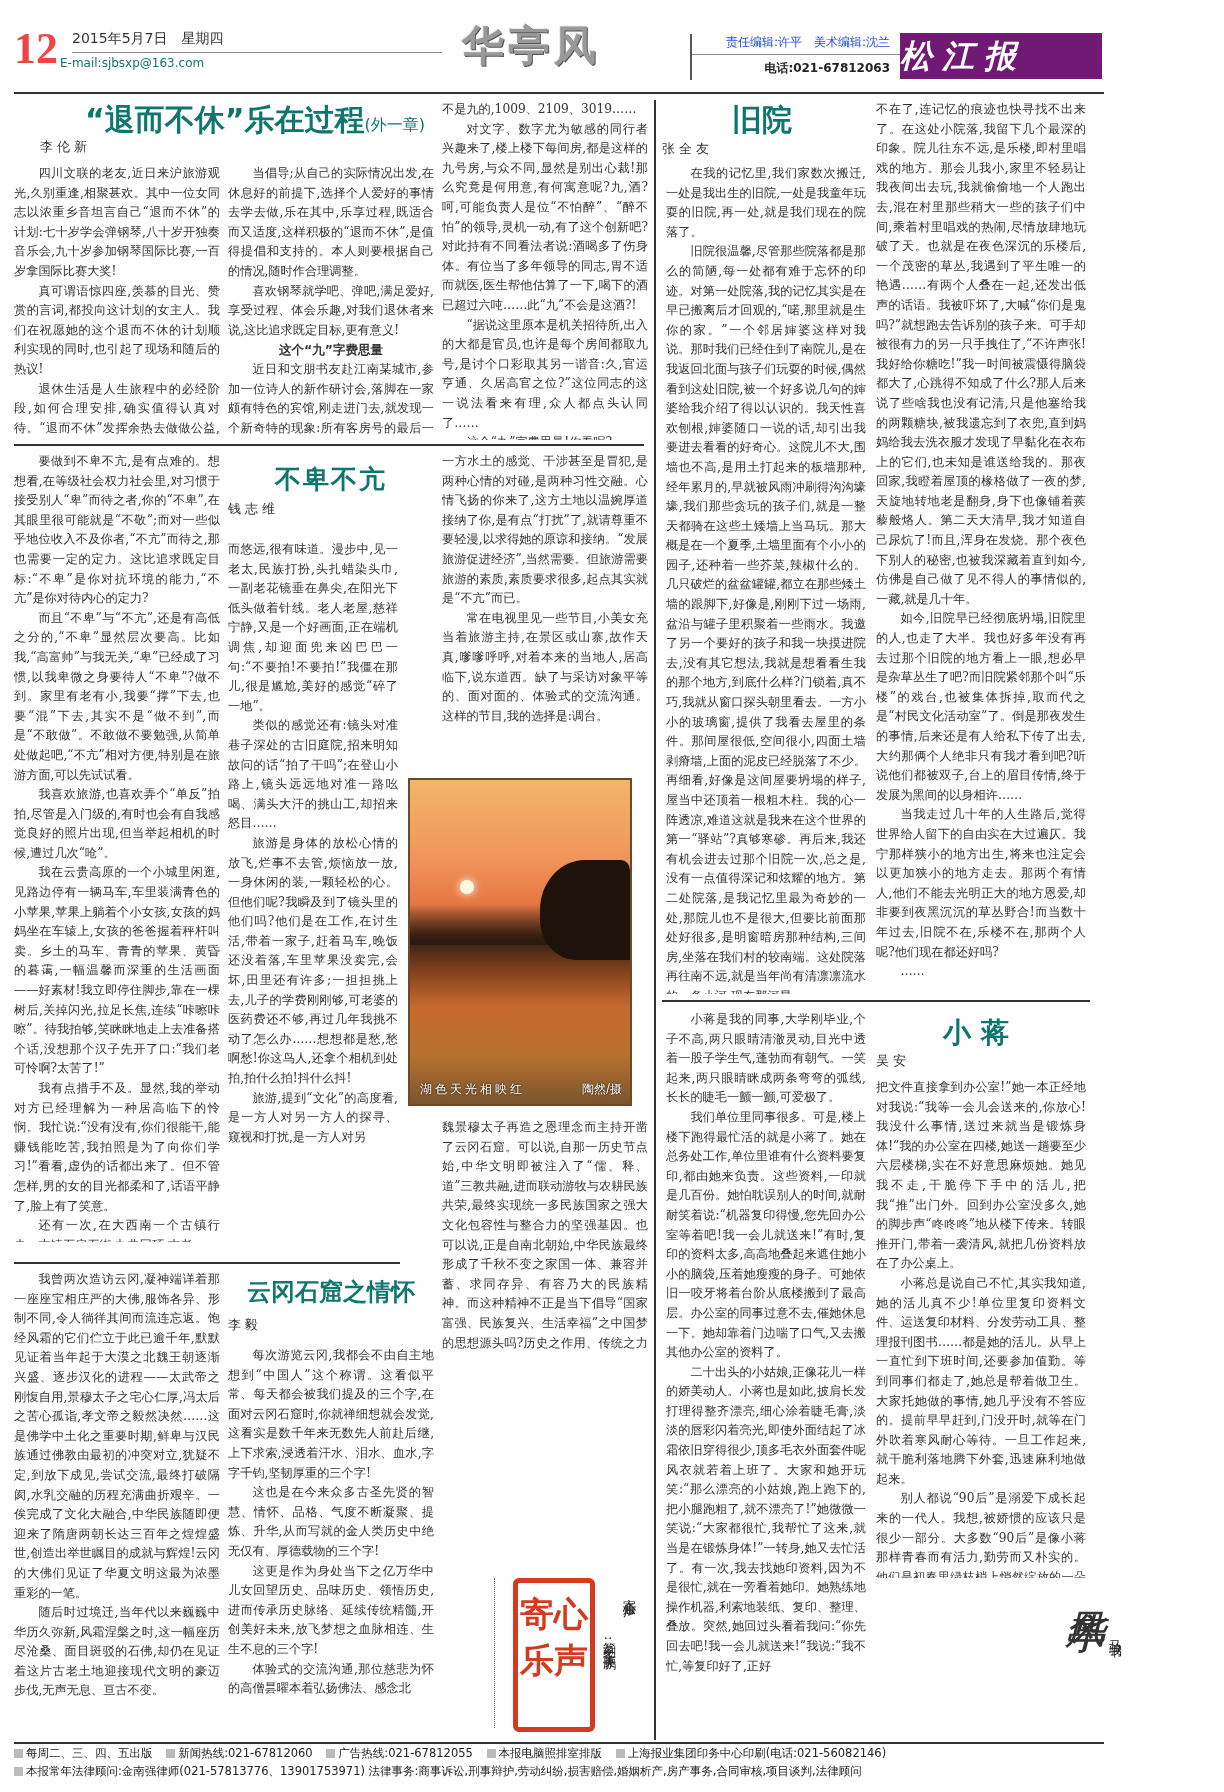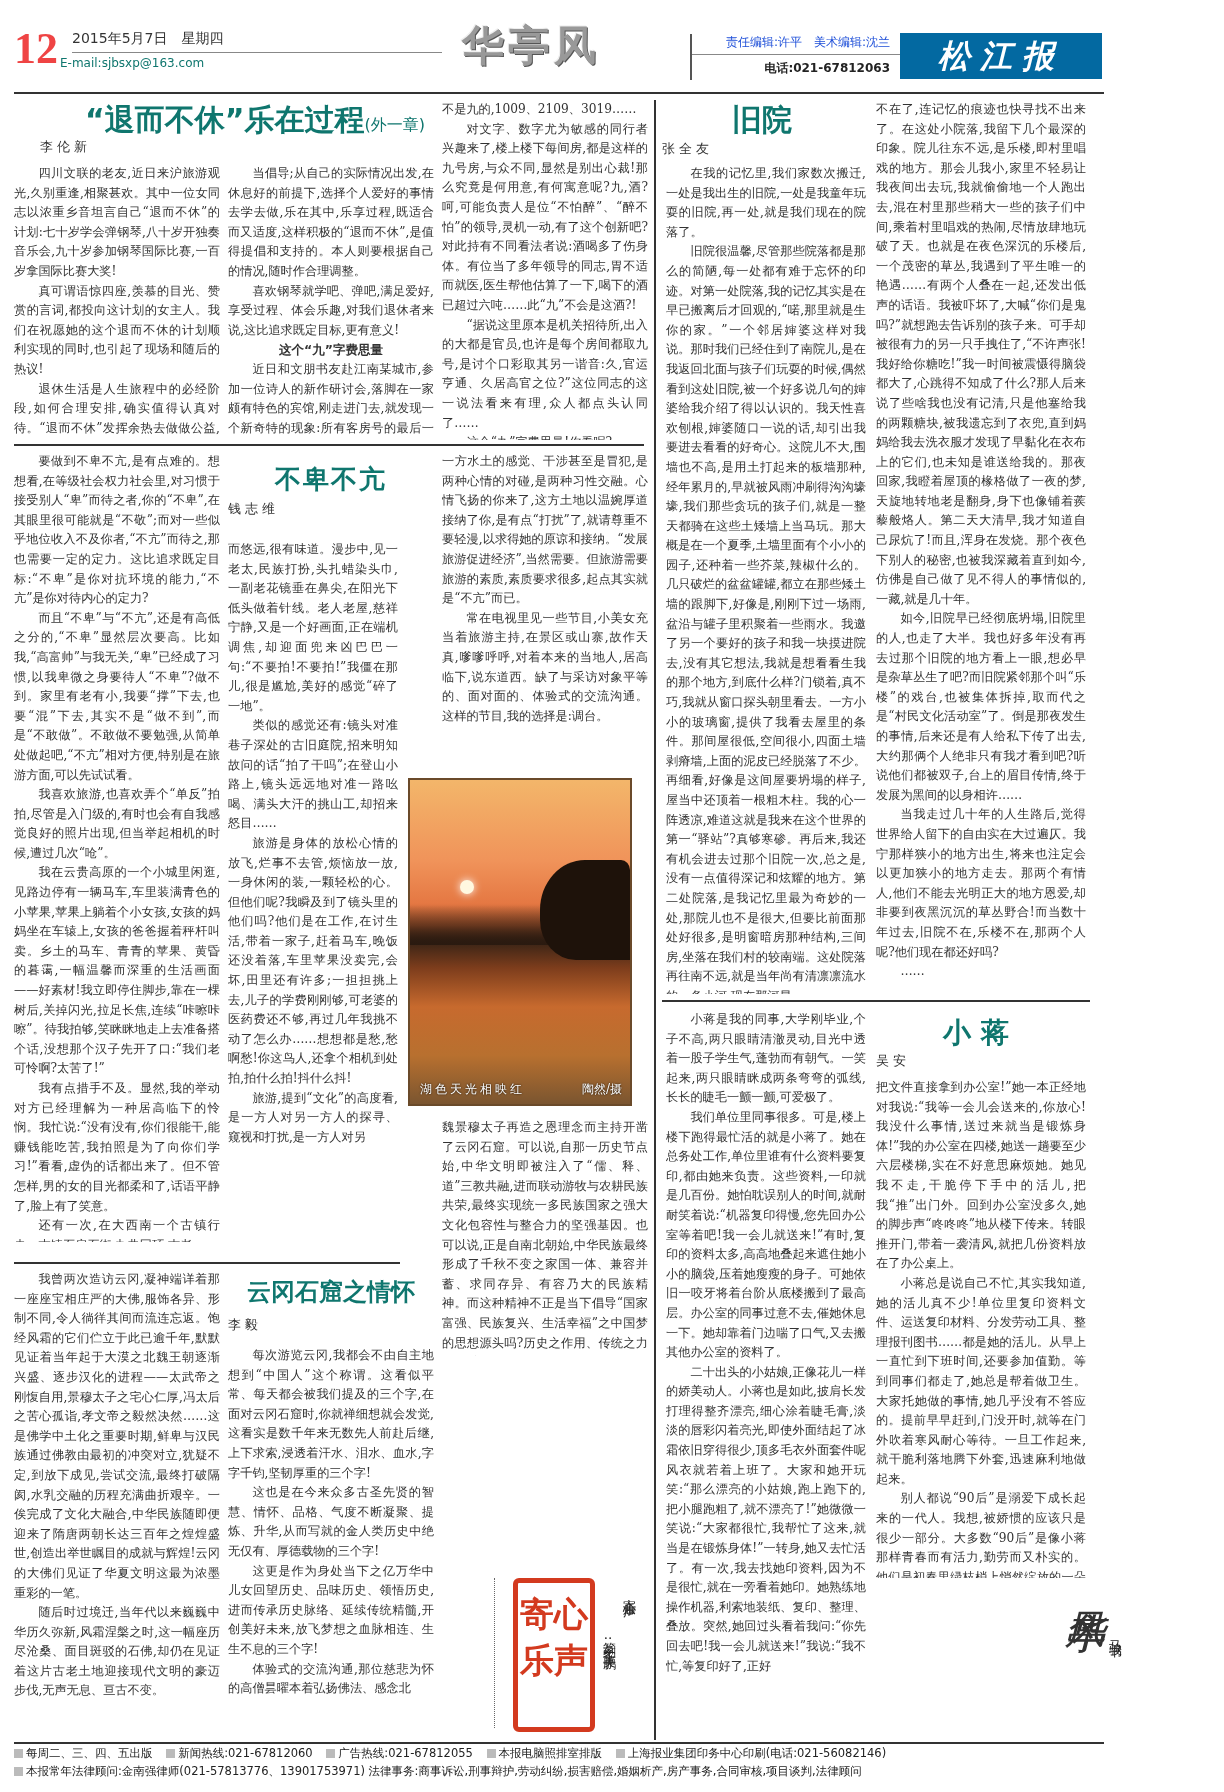--- a/index.html
+++ b/index.html
@@ -11,21 +11,21 @@
 .col .sub{text-indent:0;text-align:center;font-weight:bold;font-family:"DejaVu Sans","Liberation Sans",sans-serif;font-size:12.5px}
 .hr{position:absolute;height:1.5px;background:#333}
 .vr{position:absolute;width:1.5px;background:#333}
 .title{position:absolute;text-align:center;font-weight:bold;color:#0f766e}
 .byline{position:absolute;font-size:13px;letter-spacing:4px;color:#333}
 
 .pageno{left:14px;top:24px;font-size:44px;font-family:"Liberation Serif",serif;color:#ef4444;font-weight:bold;line-height:50px}
 .date{left:72px;top:30px;font-size:14px;font-family:"DejaVu Sans",sans-serif;color:#333}
 .mail{left:60px;top:56px;font-size:12px;font-family:"DejaVu Sans",sans-serif;color:#0f766e}
 .section{left:462px;top:18px;font-size:42px;font-weight:bold;font-family:"DejaVu Sans",sans-serif;color:#999;letter-spacing:4px;text-shadow:1px 1px 0 #555,-1px -1px 0 #eee}
-.logo{left:900px;top:33px;width:202px;height:46px;background:#0369a1;color:#fff;font-size:32px;font-style:italic;font-weight:bold;text-align:center;line-height:46px;letter-spacing:10px;font-family:"DejaVu Serif",serif}
+.logo{left:900px;top:33px;width:202px;height:46px;background:#701a75;color:#fff;font-size:32px;font-style:italic;font-weight:bold;text-align:left;line-height:46px;letter-spacing:10px;font-family:"DejaVu Serif",serif}
 .editors{left:720px;top:34px;font-size:12px;font-family:"DejaVu Sans",sans-serif;color:#1d4ed8;width:170px;text-align:right}
 .phone{left:720px;top:60px;font-size:12px;font-family:"DejaVu Sans",sans-serif;color:#222;width:170px;text-align:right;font-weight:bold}
 .photo{position:absolute;left:408px;top:778px;width:224px;height:328px;border:2px solid #6a4a2a;background:linear-gradient(180deg,#f3b66a 0%,#f0935a 25%,#e57843 38%,#a5542c 45%,#3a2416 50%,#7d3d1c 58%,#c76a2e 70%,#b8702f 85%,#7a5530 100%);overflow:hidden}
 .sun{position:absolute;left:50px;top:100px;width:14px;height:14px;border-radius:50%;background:#fff8e0;box-shadow:0 0 8px #fff}
 .trees{position:absolute;left:0;top:125px;width:224px;height:40px;background:linear-gradient(180deg,transparent,#2a1a10)}
 .treeR{position:absolute;right:0;top:80px;width:90px;height:100px;background:#1e120a;border-radius:50% 10% 0 40%}
 .caption{position:absolute;bottom:6px;left:10px;font-size:12px;color:#fff;letter-spacing:3px;text-shadow:0 0 2px #000}
 .credit{position:absolute;bottom:6px;right:8px;font-size:12px;color:#fff;text-shadow:0 0 2px #000}
 .seal{position:absolute;left:513px;top:1578px;width:82px;height:154px;border:5px solid #d33a1f;border-radius:6px;color:#d33a1f;font-size:34px;font-weight:bold;text-align:center;line-height:46px;padding-top:8px}
 .vtext{position:absolute;writing-mode:vertical-rl;font-size:13px;color:#222;letter-spacing:2px}

